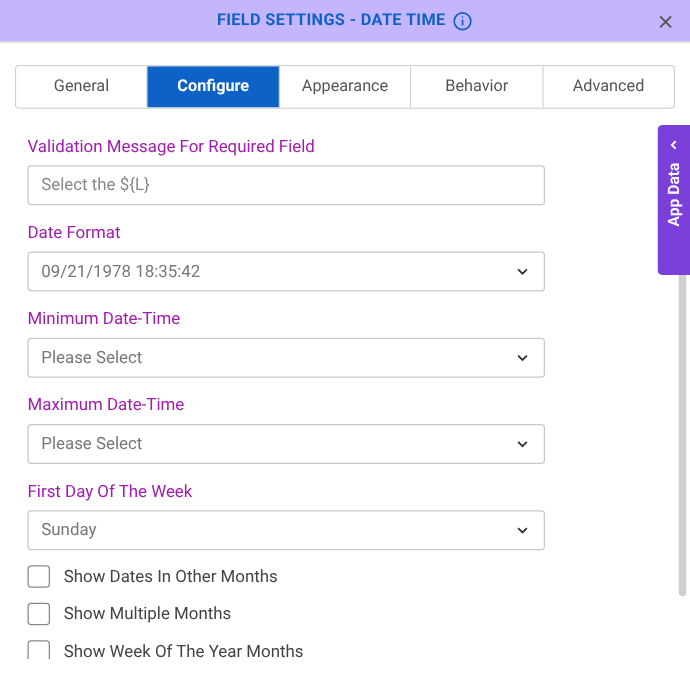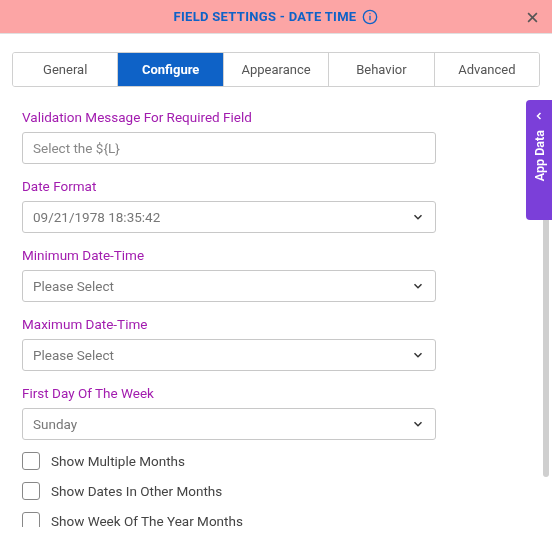--- a/index.html
+++ b/index.html
@@ -1,17 +1,17 @@
 <!DOCTYPE html>
 <html><head>
 <meta charset="utf-8">
 <style>
 * { box-sizing: border-box; margin: 0; padding: 0; }
 body { font-family: -apple-system, BlinkMacSystemFont, "Segoe UI", Roboto, Arial, sans-serif; width: 552px; height: 540px; overflow: hidden; background: #fff; position: relative; }
-.header { background: #fca5a5; height: 34px; display: flex; align-items: center; justify-content: center; position: relative; border-bottom: 1px solid #e0e0e0; }
+.header { background: #c4b5fd; height: 34px; display: flex; align-items: center; justify-content: center; position: relative; border-bottom: 1px solid #e0e0e0; }
 .header-title { font-size: 13px; font-weight: 700; color: #0e62c7; letter-spacing: 0.3px; display: flex; align-items: center; gap: 6px; }
 .close-btn { position: absolute; right: 10px; top: 7px; width: 20px; height: 20px; display: flex; align-items: center; justify-content: center; cursor: pointer; color: #555; }
 .tabs { display: flex; margin: 18px 12px 0 12px; border: 1px solid #d0d0d0; border-radius: 3px; overflow: hidden; }
 .tab { flex: 1; text-align: center; padding: 9px 0; font-size: 13px; color: #555; background: #fff; cursor: pointer; border-right: 1px solid #d0d0d0; }
 .tab:last-child { border-right: none; }
 .tab.active { background: #0e62c7; color: #fff; font-weight: 700; }
 .content { padding: 14px 22px 14px 22px; height: 440px; overflow-y: auto; }
 .field-label { font-size: 13.5px; color: #a21caf; margin-bottom: 7px; margin-top: 14px; }
 .field-label:first-child { margin-top: 8px; }
 .input-box, .select-box { width: 414px; height: 32px; border: 1px solid #c8c8c8; border-radius: 3px; padding: 0 10px; font-size: 13.5px; color: #777; background: #fff; display: flex; align-items: center; justify-content: space-between; cursor: pointer; position: relative; }
@@ -88,26 +88,26 @@
   <div class="field-label">First Day Of The Week</div>
   <div class="select-box">
     <span>Sunday</span>
     <svg class="chevron" width="14" height="14" viewBox="0 0 24 24" fill="none" stroke="#333" stroke-width="2.5">
           <polyline points="6 9 12 15 18 9"></polyline>
         </svg>
   </div>
 
   <div class="checkbox-row">
     <div class="checkbox"></div>
-    <span class="checkbox-label">Show Multiple Months</span>
+    <span class="checkbox-label">Show Dates In Other Months</span>
   </div>
 
   <div class="checkbox-row">
     <div class="checkbox"></div>
-    <span class="checkbox-label">Show Dates In Other Months</span>
+    <span class="checkbox-label">Show Multiple Months</span>
   </div>
 
   <div class="checkbox-row">
     <div class="checkbox"></div>
     <span class="checkbox-label">Show Week Of The Year Months</span>
   </div>
 
 </div>
 <div class="vscroll"></div>
 </div>

